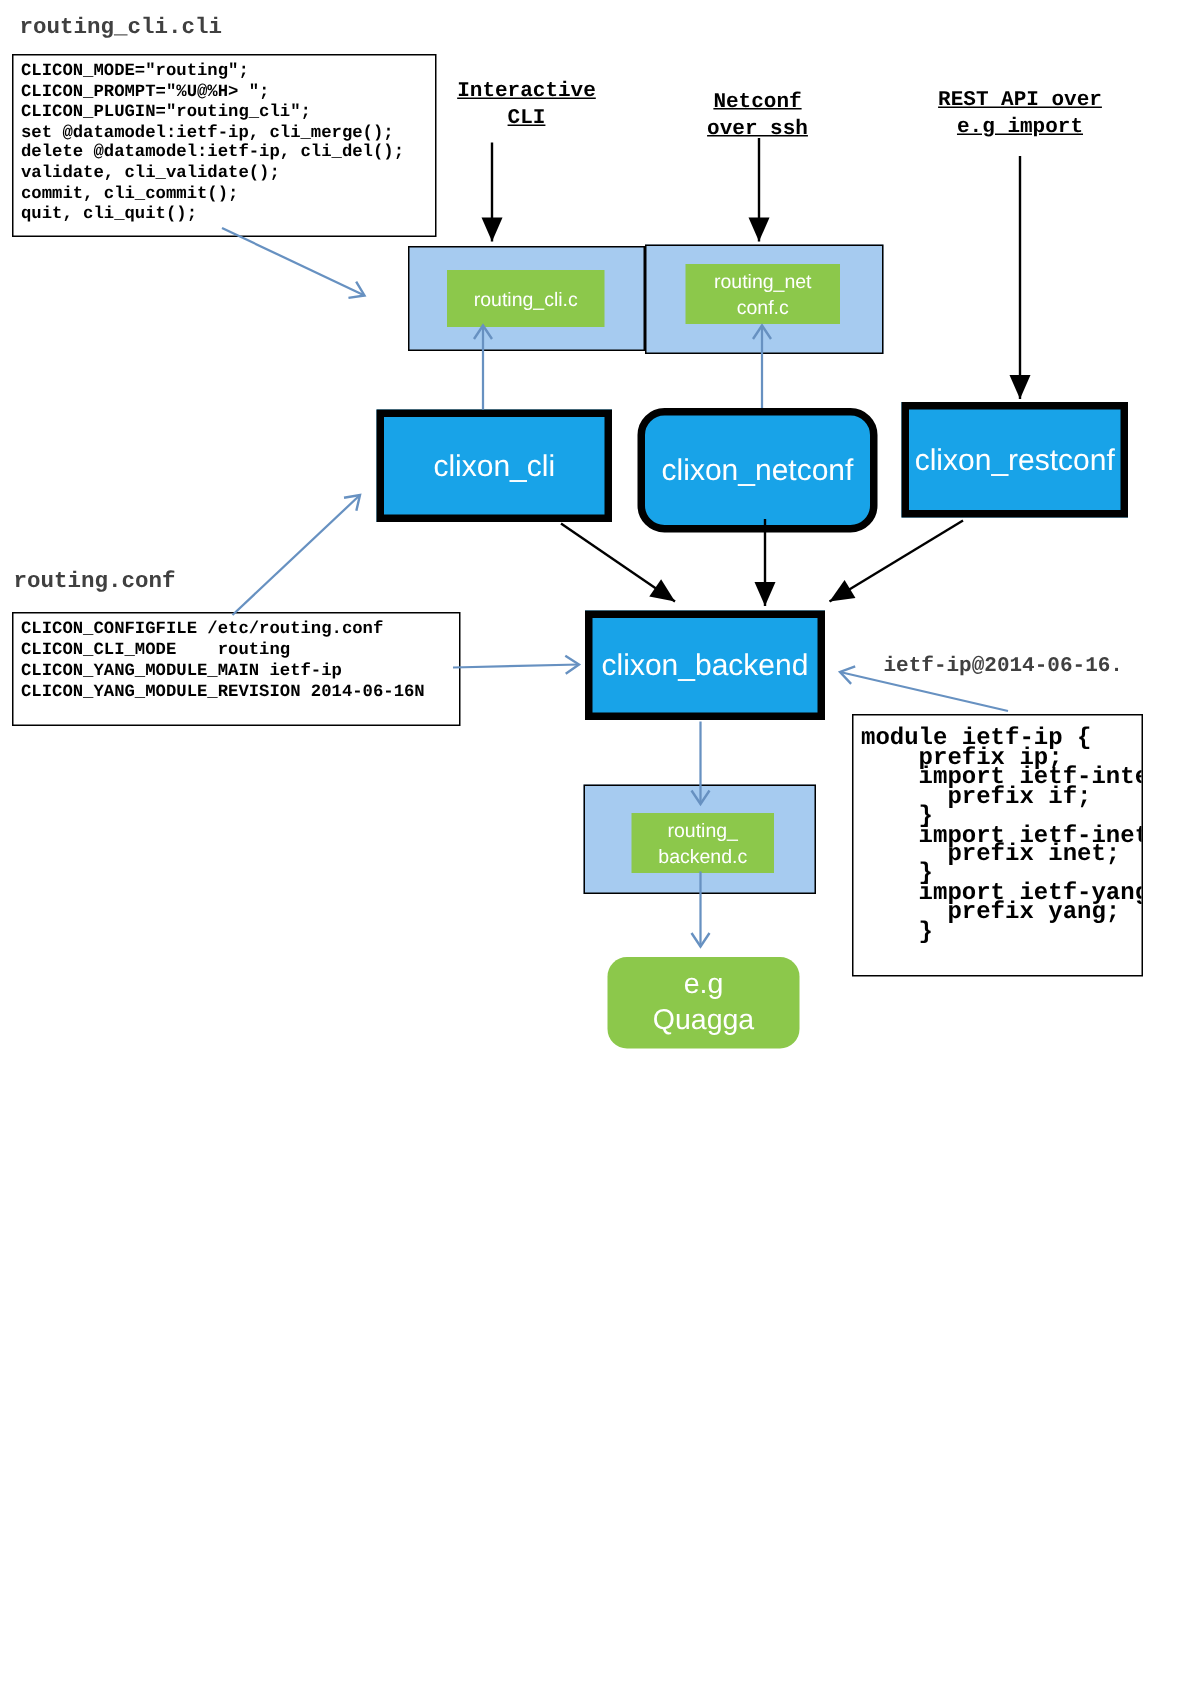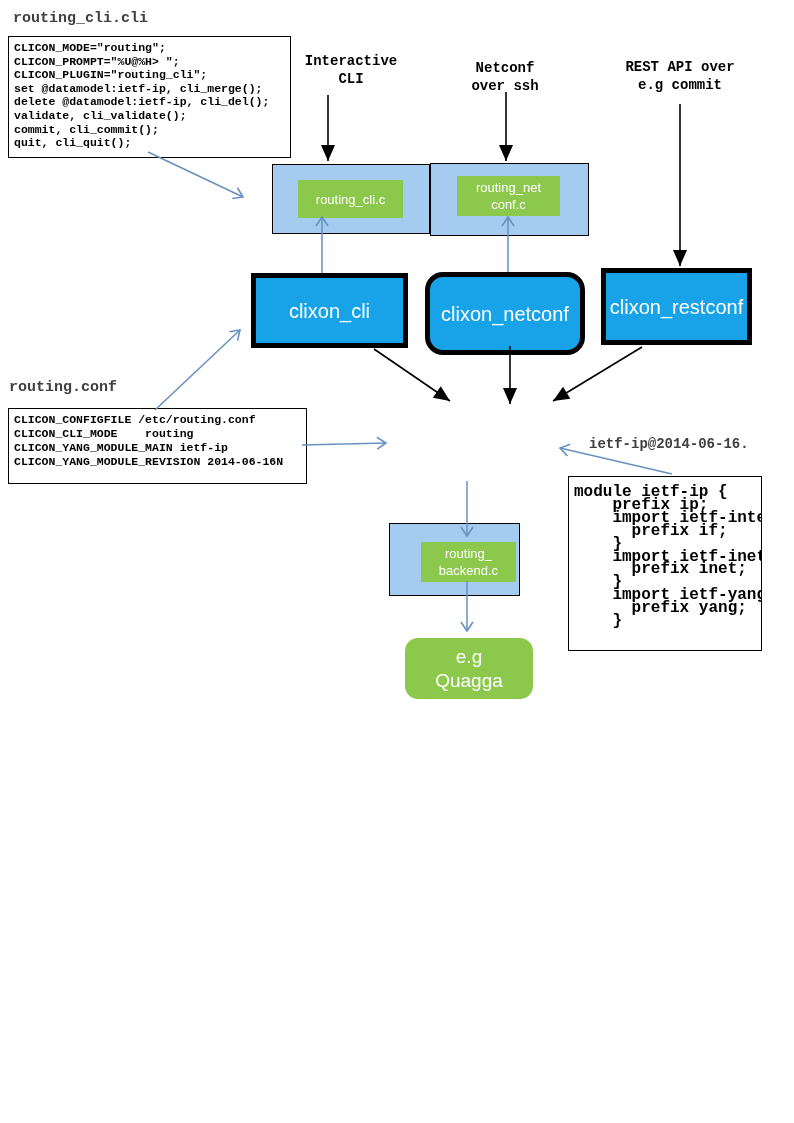--- a/index.html
+++ b/index.html
@@ -15,21 +15,21 @@
     position:absolute; background:#fff; border:1px solid #000;
     font-family:"Liberation Mono","DejaVu Sans Mono",monospace; font-weight:bold;
     color:#000; white-space:pre; overflow:hidden; margin:0;
   }
   .codebox.cli  { font-size:11.5px; line-height:13.6px; padding:4px 0 0 5px; }
   .codebox.conf { font-size:11.5px; line-height:14px;   padding:4px 0 0 5px; }
   .codebox.yang { font-size:16px;   line-height:12.9px; padding:9px 0 0 5px; }
   .anno {
     position:absolute; font-family:"Liberation Mono","DejaVu Sans Mono",monospace;
     font-weight:bold; font-size:14px; line-height:18px; color:#000;
-    text-align:center; white-space:pre-line;
+    text-align:center; white-space:pre-line;text-decoration:underline;
   }
   .node {
     position:absolute; display:flex; align-items:center; justify-content:center;
     color:#fff; text-align:center; white-space:pre-line; box-sizing:border-box;
   }
   .node.proc { background:var(--node-blue); border:5px solid #000000; font-size:20px; line-height:24px; }
   .plugin-outer { position:absolute; background:var(--plugin-bg); border:1px solid #000; box-sizing:border-box; }
   .plugin-green {
     position:absolute; background:var(--green); color:#fff; font-size:13px; line-height:17px;
     display:flex; align-items:center; justify-content:center; text-align:center; white-space:pre-line;
@@ -70,36 +70,37 @@
     }
     import ietf-yang-type
       prefix yang;
     }</pre>
 
   <div class="anno" style="left:271px; top:52px; width:160px;">Interactive
 CLI</div>
   <div class="anno" style="left:425px; top:59px; width:160px;">Netconf
 over ssh</div>
   <div class="anno" style="left:600px; top:58px; width:160px;">REST API over
-e.g commit</div>
+e.g import</div>
 
   <div class="plugin-outer" style="left:247px; top:164px; width:158px; height:70px;margin-left:25px;">
     <div class="plugin-green" style="left:25px; top:15px; width:105px; height:38px;">routing_cli.c</div>
   </div>
   <div class="plugin-outer" style="left:430px; top:163px; width:159px; height:73px;">
     <div class="plugin-green" style="left:26px; top:12px; width:103px; height:40px;">routing_net
 conf.c</div>
   </div>
 
   <div class="node proc" style="left:251px; top:273px; width:157px; height:75px;">clixon_cli</div>
   <div class="node proc" style="left:425px; top:272px; width:160px; height:83px;border-radius:18px;">clixon_netconf</div>
   <div class="node proc" style="left:601px; top:268px; width:151px; height:77px;">clixon_restconf</div>
 
+  <div class="node proc" style="left:390px; top:407px; width:160px; height:73px;">clixon_backend</div>
 
-  <div class="plugin-outer" style="left:389px; top:523px; width:131px; height:73px;">
+  <div class="plugin-outer" style="left:389px; top:523px; width:155px; height:73px;">
     <div class="plugin-green" style="left:31px; top:18px; width:95px; height:40px;">routing_
 backend.c</div>
   </div>
 
   <div class="node green-big" style="left:405px; top:638px; width:128px; height:61px;">e.g
 Quagga</div>
 
   <svg class="arrows" width="794" height="1123" viewBox="0 0 794 1123">
     <defs>
       <marker id="mblk" markerUnits="userSpaceOnUse" markerWidth="22" markerHeight="18" refX="0" refY="0" orient="auto" viewBox="-20 -9 22 18">

